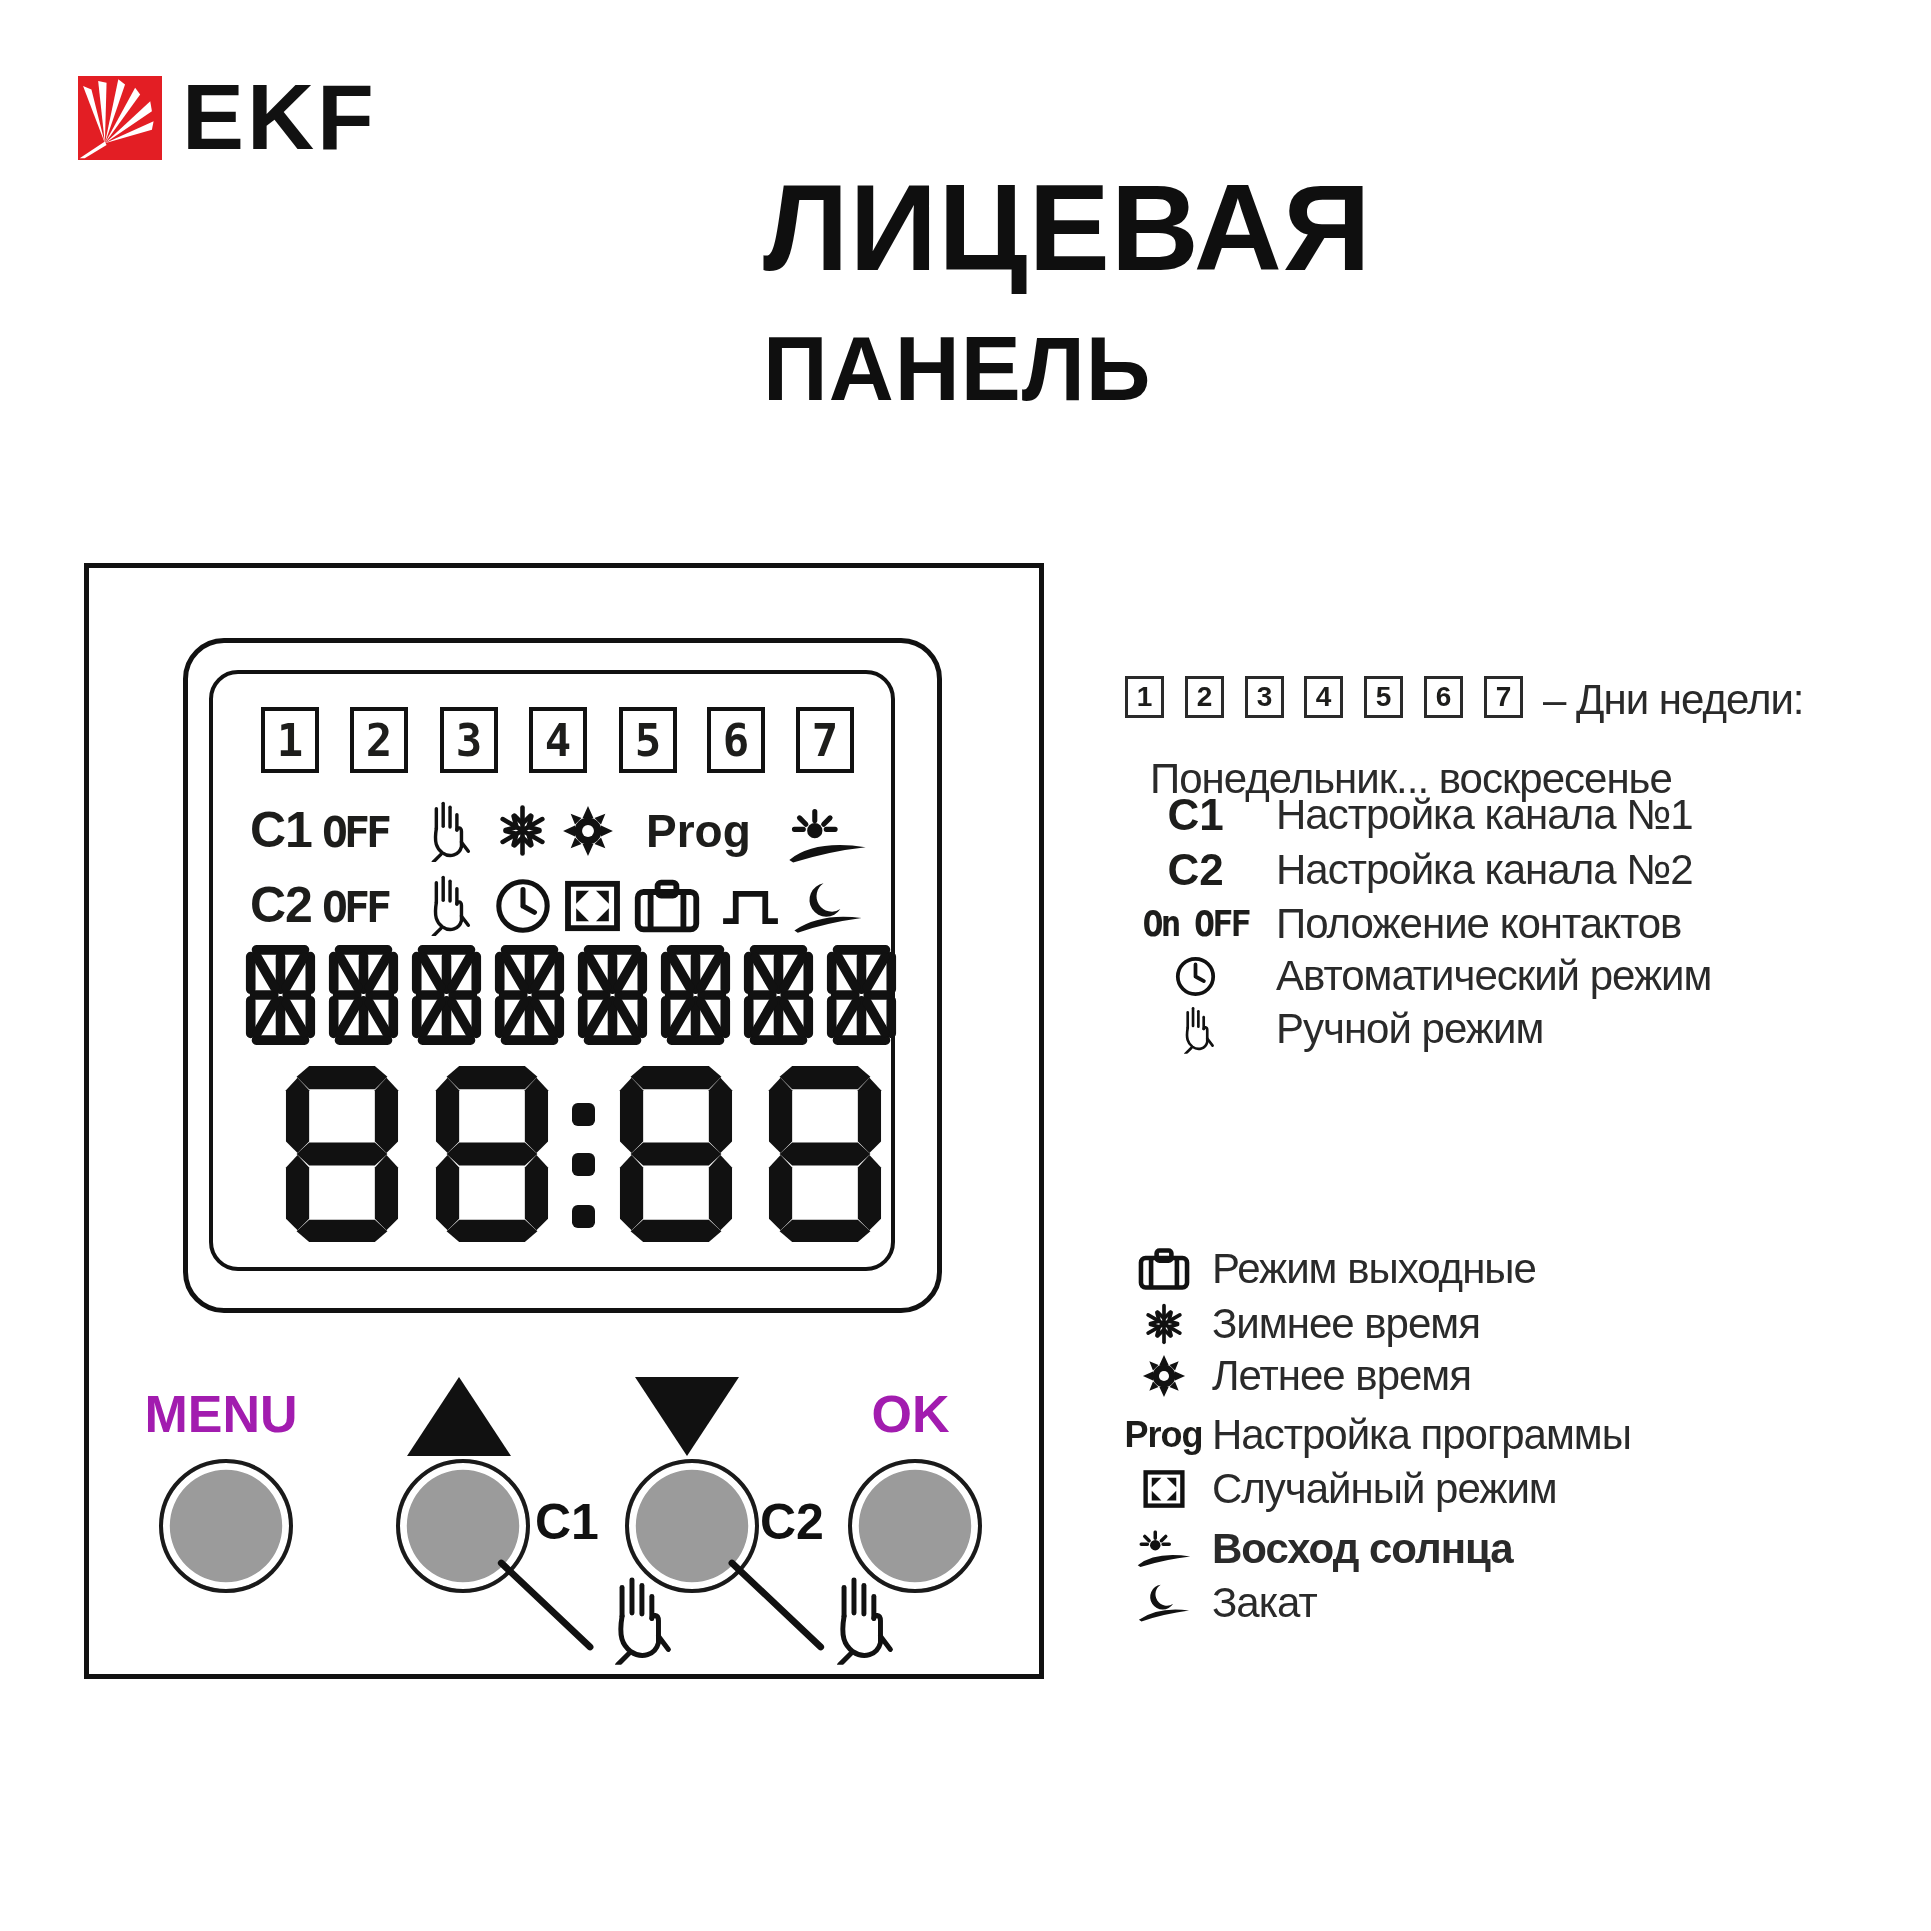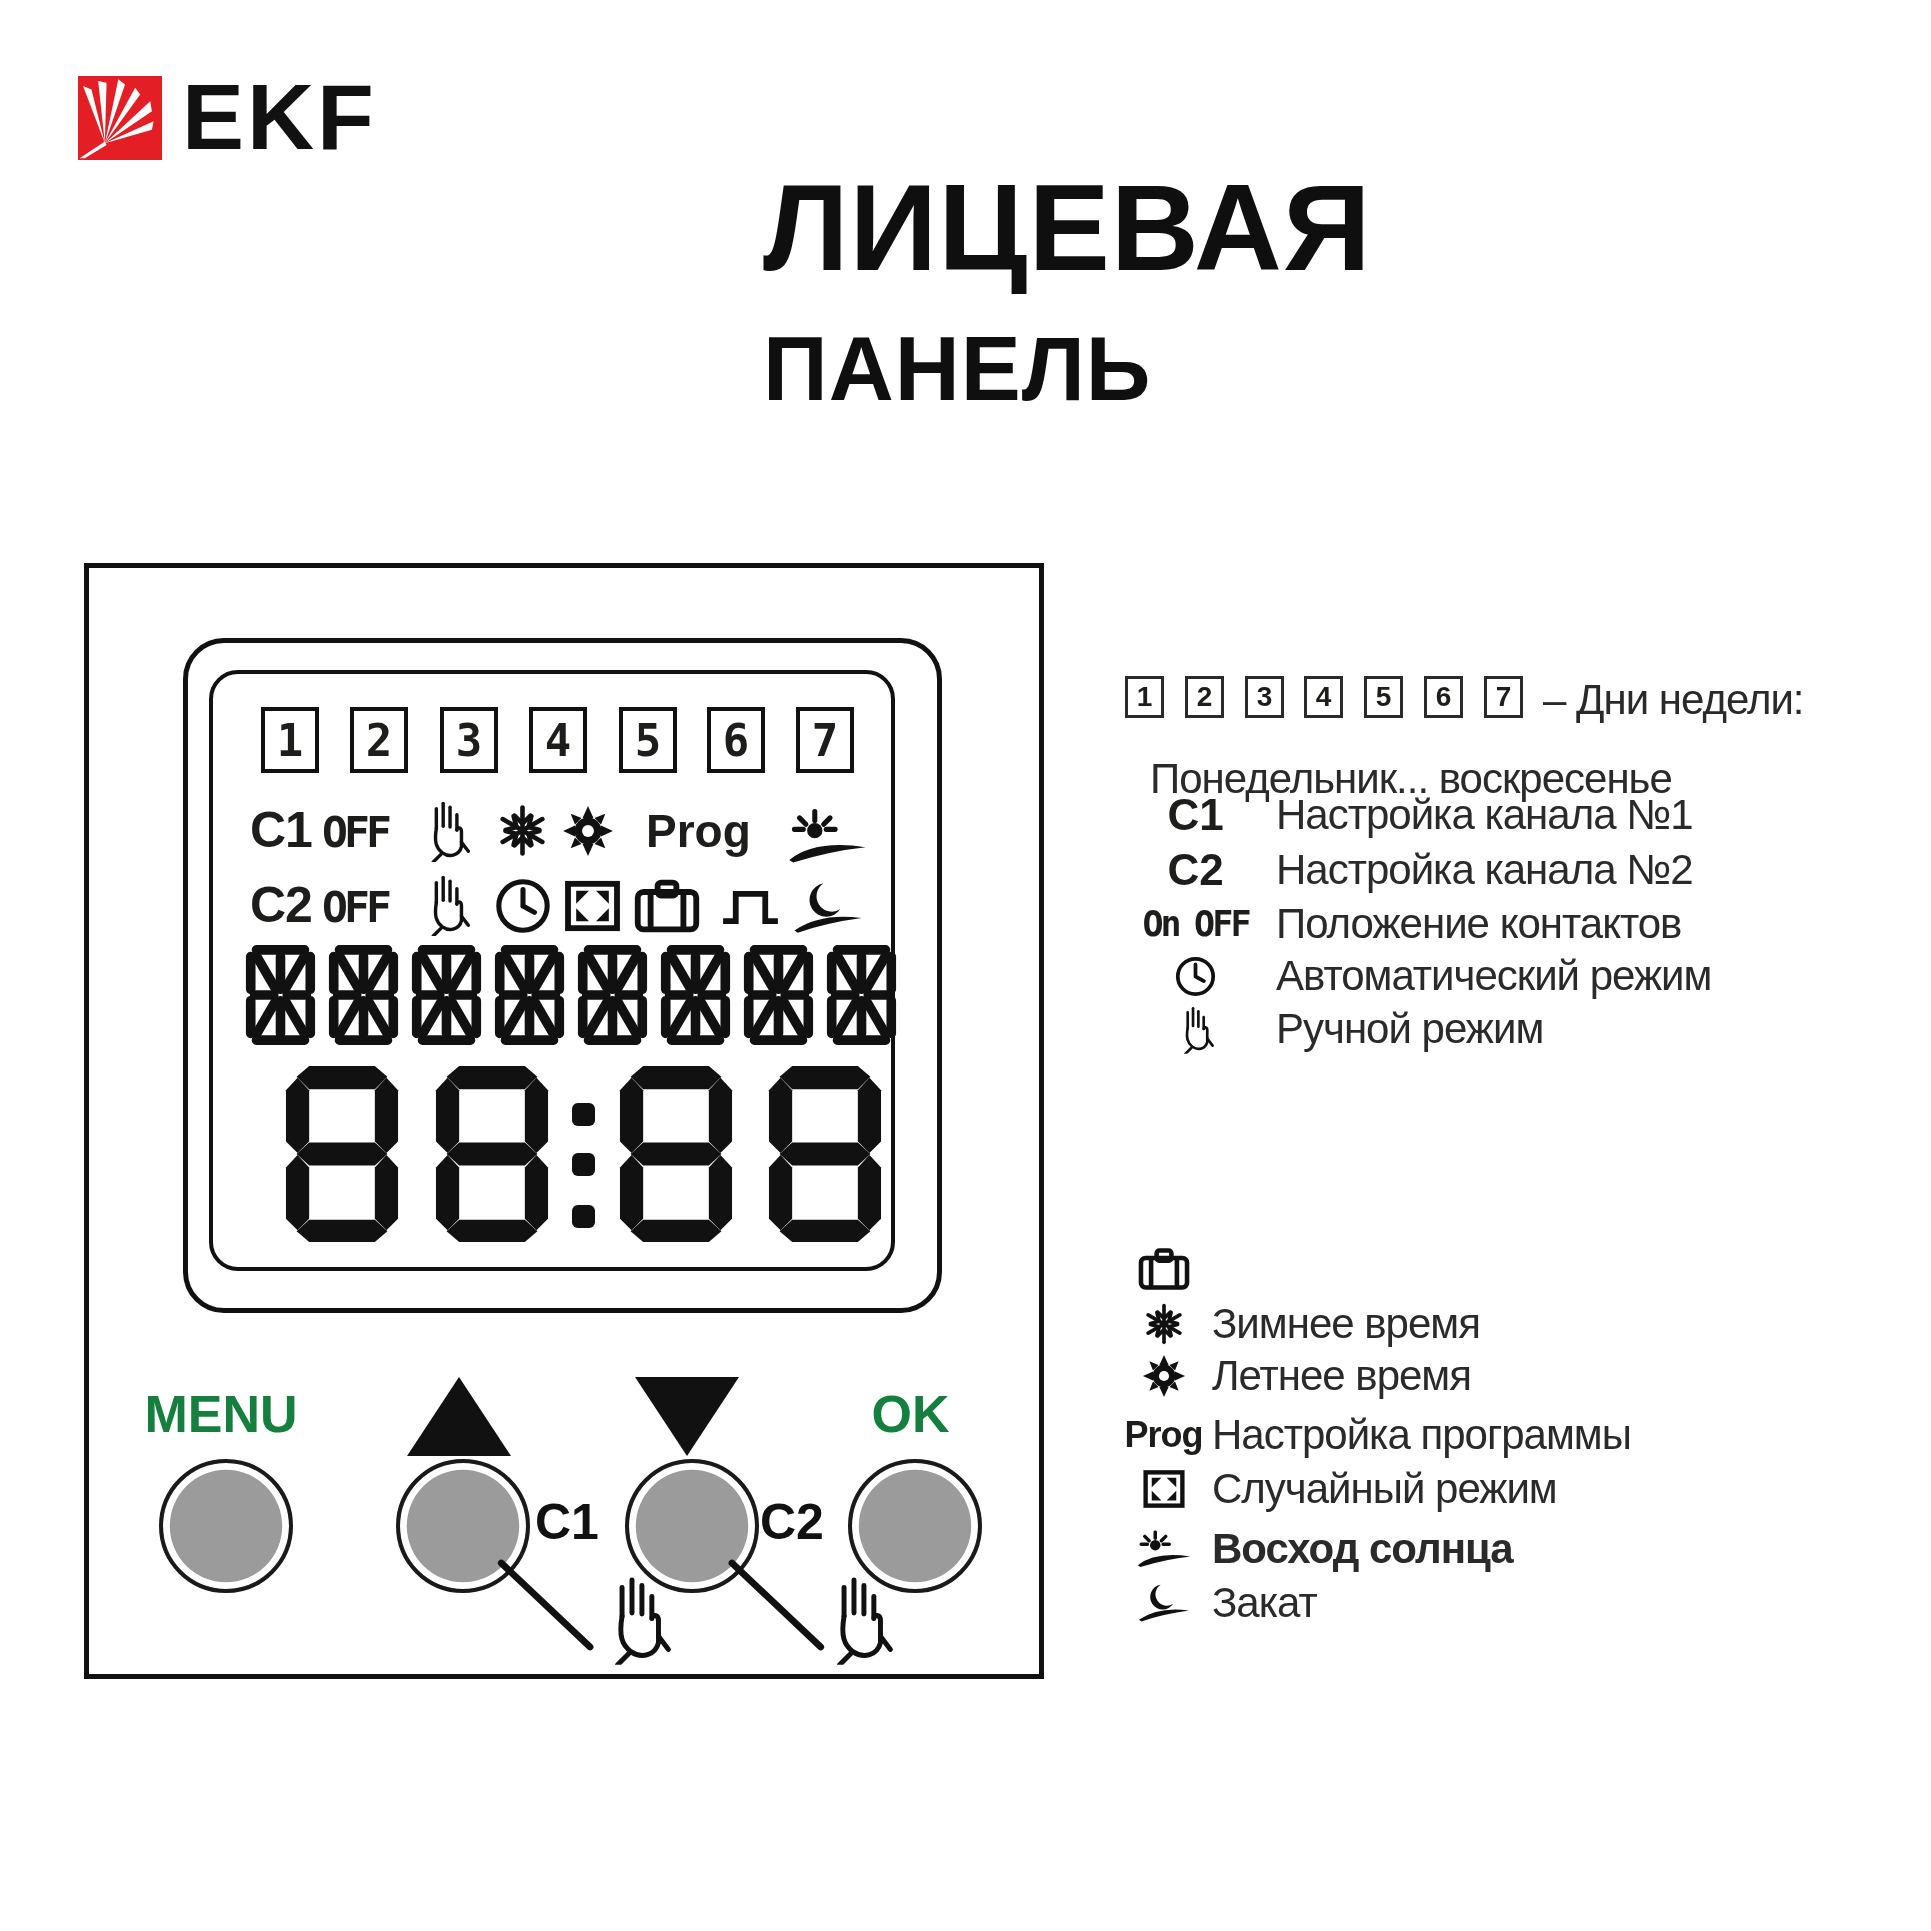--- a/index.html
+++ b/index.html
@@ -15,21 +15,21 @@
   .device{left:84px;top:563px;width:950px;height:1106px;border:5.8px solid #111;background:#fff;}
   .lcd-outer{left:94px;top:70px;width:749px;height:665px;border:5.8px solid #111;border-radius:41px;}
   .lcd-inner{left:21px;top:27px;width:678px;height:593px;border:4.8px solid #111;border-radius:29px;}
   .daybox{top:33px;width:50px;height:58px;border:4.8px solid #111;display:flex;align-items:center;justify-content:center;font-size:44px;font-weight:bold;font-family:"DejaVu Sans Mono",monospace;}
   .lcdrow-item{display:flex;align-items:center;}
   .chan{font-size:50px;font-weight:bold;letter-spacing:-1px;}
   .lcdoff{font-family:"DejaVu Sans Mono",monospace;font-weight:bold;font-size:43px;letter-spacing:-3.9px;}
   .progbig{font-size:46px;font-weight:bold;}
   .colon-dot{width:23px;height:23px;background:#111;border-radius:5.8px;left:359px;}
   
-  .btn-label{font-size:52px;font-weight:bold;color:#15803d;text-align:center;}
+  .btn-label{font-size:52px;font-weight:bold;color:#a21caf;text-align:center;}
   .round-btn{width:126px;height:126px;border-radius:50%;background:#9b9b9b;border:4.8px solid #1a1a1a;box-shadow:inset 0 0 0 6.8px #fff;}
   .tri-up{width:0;height:0;border-left:52px solid transparent;border-right:52px solid transparent;border-bottom:79px solid #111;}
   .tri-down{width:0;height:0;border-left:52px solid transparent;border-right:52px solid transparent;border-top:79px solid #111;}
   .cbtn-label{font-size:50px;font-weight:bold;color:#111;}
   
   .mini-daybox{width:33px;height:36px;border:3.9px solid #2a2a2a;display:flex;align-items:center;justify-content:center;font-size:28px;font-weight:bold;top:676px;}
   .leg-text{font-size:42px;color:#2a2a2a;letter-spacing:-1px;white-space:nowrap;}
   .leg-row{display:flex;align-items:center;height:50px;left:1115px;width:792px;}
   .leg-key{width:161px;display:flex;align-items:center;justify-content:center;flex:none;}
   .leg-key2{width:97px;display:flex;align-items:center;justify-content:center;flex:none;}
@@ -346,20 +346,21 @@
     </div>
   <span class="leg-text">Ручной режим</span>
 </div>
 
 <div class="abs leg-row" style="top:1244px;">
   <div class="leg-key2">
       <svg width="52" height="44" viewBox="0 0 54 46">
         <use href="#case"></use>
       </svg>
     </div>
+  <span class="leg-text">Режим выходные</span>
 </div>
 <div class="abs leg-row" style="top:1299px;text-align:right;">
   <div class="leg-key2">
       <svg width="44" height="44" viewBox="0 0 46 46">
         <use href="#snow"></use>
       </svg>
     </div>
   <span class="leg-text">Зимнее время</span>
 </div>
 <div class="abs leg-row" style="top:1351px;">

